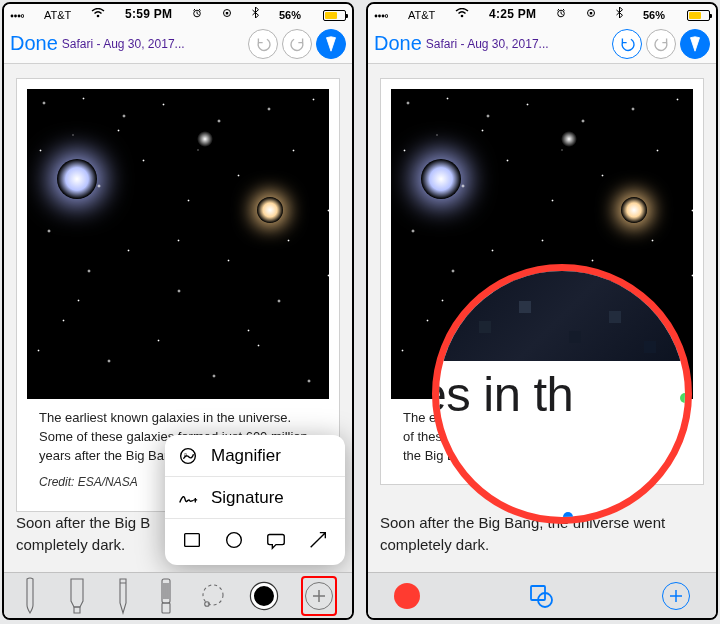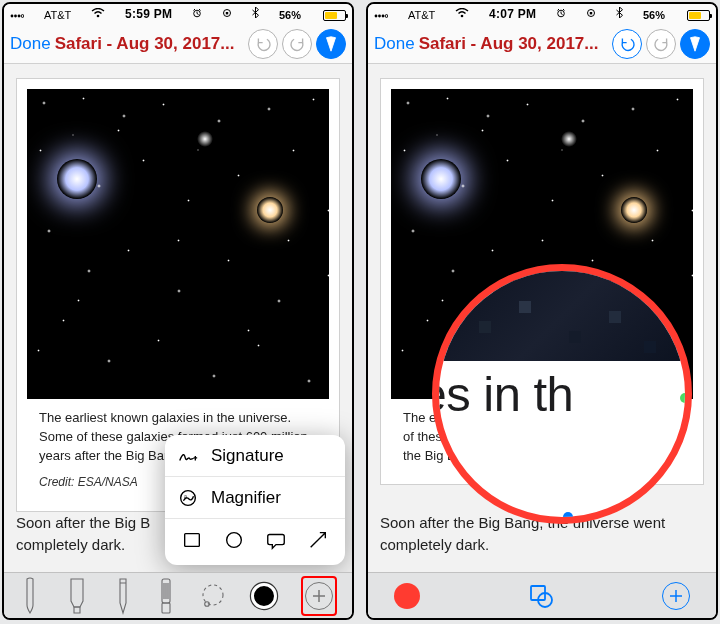--- a/index.html
+++ b/index.html
@@ -12,22 +12,22 @@
     .sb-left, .sb-right { display:flex; align-items:flex-end; gap:20px; }
     .carrier { font-weight:400; font-size:11px; }
     .sb-time { font-size:12px; letter-spacing:.3px; }
     .battery-pct { font-size:11px; }
     .battery { display:inline-block; width:23px; height:11px; border:1px solid #000; border-radius:2px; position:relative; margin-left:2px; }
     .battery::after { content:""; position:absolute; right:-3px; top:3px; width:2px; height:4px; background:#000; border-radius:0 1px 1px 0; }
     .battery-fill { position:absolute; left:1px; top:1px; bottom:1px; border-radius:1px; background:#ffcc00; }
 
     
     .navbar { height:40px; display:flex; align-items:center; padding:0 6px; gap:4px; background:#fafafa; border-bottom:1px solid #d0d0d0; }
-    .done { color:#007aff; font-size:17px; }
-    .title { flex:1; font-size:17px; color:#b91c1c; white-space:nowrap; overflow:hidden;font-weight:bold; }
+    .done { color:#007aff; font-size:20px; }
+    .title { flex:1; font-size:12px; color:#4c1d95; white-space:nowrap; overflow:hidden; }
     .navbtn { width:30px; height:30px; border-radius:50%; display:flex; align-items:center; justify-content:center; border:1.5px solid #b4b4b4; color:#b4b4b4; background:#fff; }
     .navbtn svg { width:17px; height:17px; }
     .navbtn.blueactive { border-color:#007aff; color:#007aff; }
     .navbtn.pen.bluebg { background:#007aff; border-color:#007aff; }
     .navbtn.pen svg { fill:#fff; stroke:#fff; width:18px; height:18px;}
 
     
     .content { position:absolute; top:60px; left:0; right:0; bottom:46px; background:#f2f2f2; overflow:hidden; }
     .card { position:absolute; left:12px; right:12px; top:14px; background:#fff; border:1px solid #d0d0d0; }
     .card-inner-pad { padding:10px; }
@@ -185,33 +185,33 @@
         </div>
       </div>
     </div>
     <div class="body-text p1" style="white-space:pre-line">Soon after the Big B
 completely dark.</div>
     <div class="advert">ADVERTISEMENT</div>
 
   </div>
 
   <div class="popup">
-    <div class="popup-row">
-      <svg viewBox="0 0 24 24">
-            <path d="M3 17 C6 9 8 9 9 14 C10 19 12 12 14 15 C15 17 17 14 18 15 M20 12 L20 17 M18 14 L22 14"></path>
-          </svg>
-      <span>Signature</span>
-    </div>
     <div class="popup-row" style="border-bottom:1px solid #e5e5e5">
       <svg viewBox="0 0 24 24">
             <circle cx="12" cy="12" r="8"></circle>
             <path d="M7 15 Q10 10 13 13 T18 10"></path>
             <text x="7.5" y="12" font-size="7" font-family="serif" fill="#000" stroke="none">a</text>
           </svg>
       <span>Magnifier</span>
+    </div>
+    <div class="popup-row">
+      <svg viewBox="0 0 24 24">
+            <path d="M3 17 C6 9 8 9 9 14 C10 19 12 12 14 15 C15 17 17 14 18 15 M20 12 L20 17 M18 14 L22 14"></path>
+          </svg>
+      <span>Signature</span>
     </div>
     <div class="popup-shapes">
       <span><svg viewBox="0 0 24 24">
               <rect x="4" y="5" width="16" height="14" rx="1"></rect>
             </svg></span>
       <span><svg viewBox="0 0 24 24">
               <circle cx="12" cy="12" r="8"></circle>
             </svg></span>
       <span><svg viewBox="0 0 24 24">
               <path d="M5 6 H19 A2 2 0 0 1 21 8 V15 A2 2 0 0 1 19 17 H12 L8 21 V17 H5 A2 2 0 0 1 3 15 V8 A2 2 0 0 1 5 6 Z"></path>
@@ -277,21 +277,21 @@
               <circle cx="9" cy="8" r="1.4" fill="#000"></circle>
               <circle cx="12.5" cy="8" r="1.4" fill="none" stroke="#000"></circle>
             </svg></span>
       <span class="carrier">AT&amp;T</span>
       <span><svg width="14" height="10" viewBox="0 0 14 10">
               <path d="M1 3 Q7 -2 13 3" stroke="#000" fill="none" stroke-width="1.4"></path>
               <path d="M3.5 5.5 Q7 2 10.5 5.5" stroke="#000" fill="none" stroke-width="1.4"></path>
               <circle cx="7" cy="8" r="1.3" fill="#000"></circle>
             </svg></span>
     </div>
-    <span class="sb-time">4:07 PM</span>
+    <span class="sb-time">4:25 PM</span>
     <div class="sb-right">
       <span><svg width="10" height="10" viewBox="0 0 10 10">
               <circle cx="5" cy="5.5" r="3.3" fill="none" stroke="#000" stroke-width="1"></circle>
               <path d="M5 3.5 V5.5 L6.5 6.5" stroke="#000" fill="none"></path>
               <path d="M1.5 2.5 L3 1 M8.5 2.5 L7 1" stroke="#000"></path>
             </svg></span>
       <span><svg width="10" height="10" viewBox="0 0 10 10">
               <circle cx="5" cy="5" r="3.5" fill="none" stroke="#000"></circle>
               <rect x="3.8" y="4" width="2.4" height="2.4" fill="#000"></rect>
             </svg></span>

